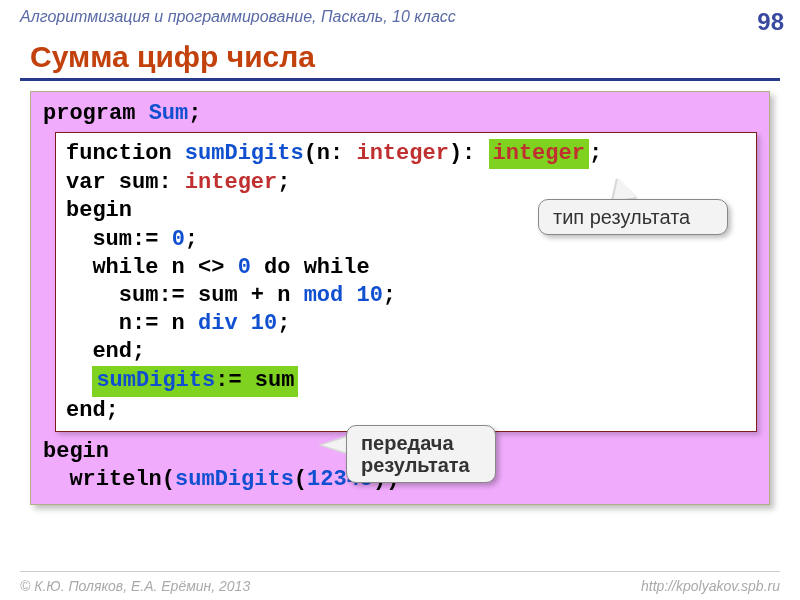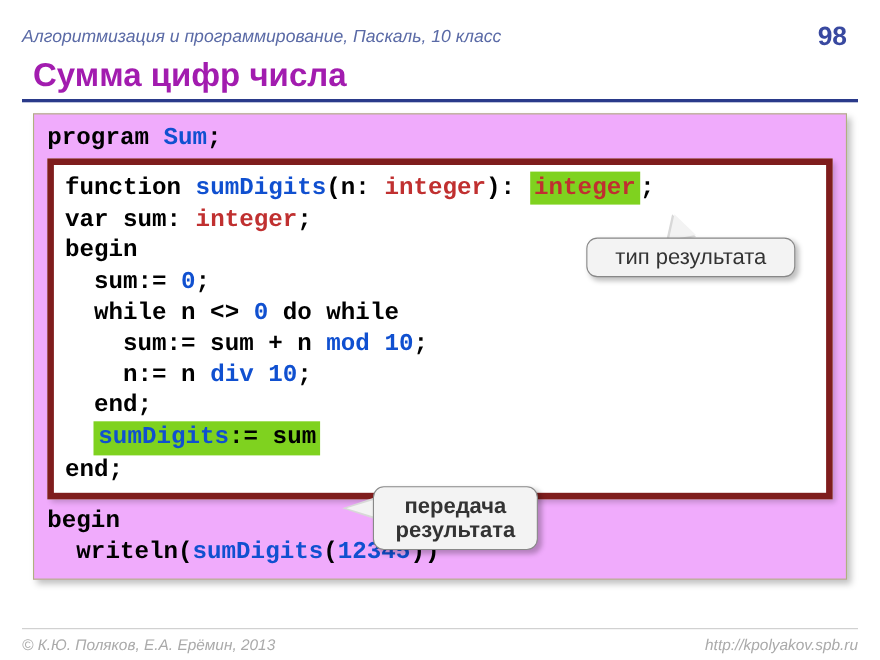--- a/index.html
+++ b/index.html
@@ -7,36 +7,35 @@
     width: 800px;
     height: 600px;
     background: #ffffff;
     font-family: Arial, sans-serif;
     position: relative;
     overflow: hidden;
   }
   .header {
     display: flex;
     justify-content: space-between;
-    align-items: center;
-    padding: 8px 30px 4px 20px;
-    margin-top: 12px;
+    align-items: flex-start;
+    padding: 8px 16px 4px 20px;
   }
   .course-name {
     font-style: italic;
     color: #5a6aa6;
     font-size: 16px;
   }
   .page-number {
     color: #3949a0;
     font-size: 24px;
     font-weight: bold;
   }
   .title {
-    color: #a21caf;
+    color: #c2410c;
     font-size: 30px;
     font-weight: bold;
     padding: 0 20px 4px 30px;
   }
   .title-underline {
     border-bottom: 3px solid #2a3a8a;
     margin: 0 20px;
   }
   .code-outer {
     margin: 10px 30px 10px 30px;
@@ -45,24 +44,24 @@
     box-shadow: 4px 4px 6px rgba(0,0,0,0.25);
     padding: 8px 12px 10px 12px;
     font-family: "Courier New", monospace;
     font-size: 22px;
     font-weight: bold;
     line-height: 1.28;
     position: relative;
   }
   .code-inner {
     background: #ffffff;
-    border: 6px solid #7f1d1d;
+    border: 1px solid #7f1d1d;
     box-shadow: 3px 3px 5px rgba(0,0,0,0.2);
     padding: 6px 17px 6px 10px;
-    margin: 4px 0 6px 0;
+    margin: 4px 0 6px 12px;
     position: relative;
   }
   .code-line { white-space: pre; }
   .kw { color: #000; }
   .name-blue { color: #1050d0; }
   .type-red { color: #c03030; }
   .num-blue { color: #1050d0; }
   .hl-green {
     background: #7fd21f;
     padding: 1px 4px;
@@ -72,21 +71,20 @@
     position: absolute;
     background: #f3f3f3;
     border: 1px solid #888;
     border-radius: 10px;
     box-shadow: 3px 3px 5px rgba(0,0,0,0.25);
     padding: 6px 14px;
     font-family: Arial, sans-serif;
     font-weight: normal;
     font-size: 20px;
     color: #333;
-    text-align: center;
     line-height: 1.1;
   }
   .callout1 { right: 28px; top: 66px; width: 190px; }
   .callout2 { left: 290px; top: 292px; width: 150px; }
   .pointer {
     position: absolute;
     width: 0; height: 0;
   }
   .pointer1 {
     right: 120px; top: 44px;

